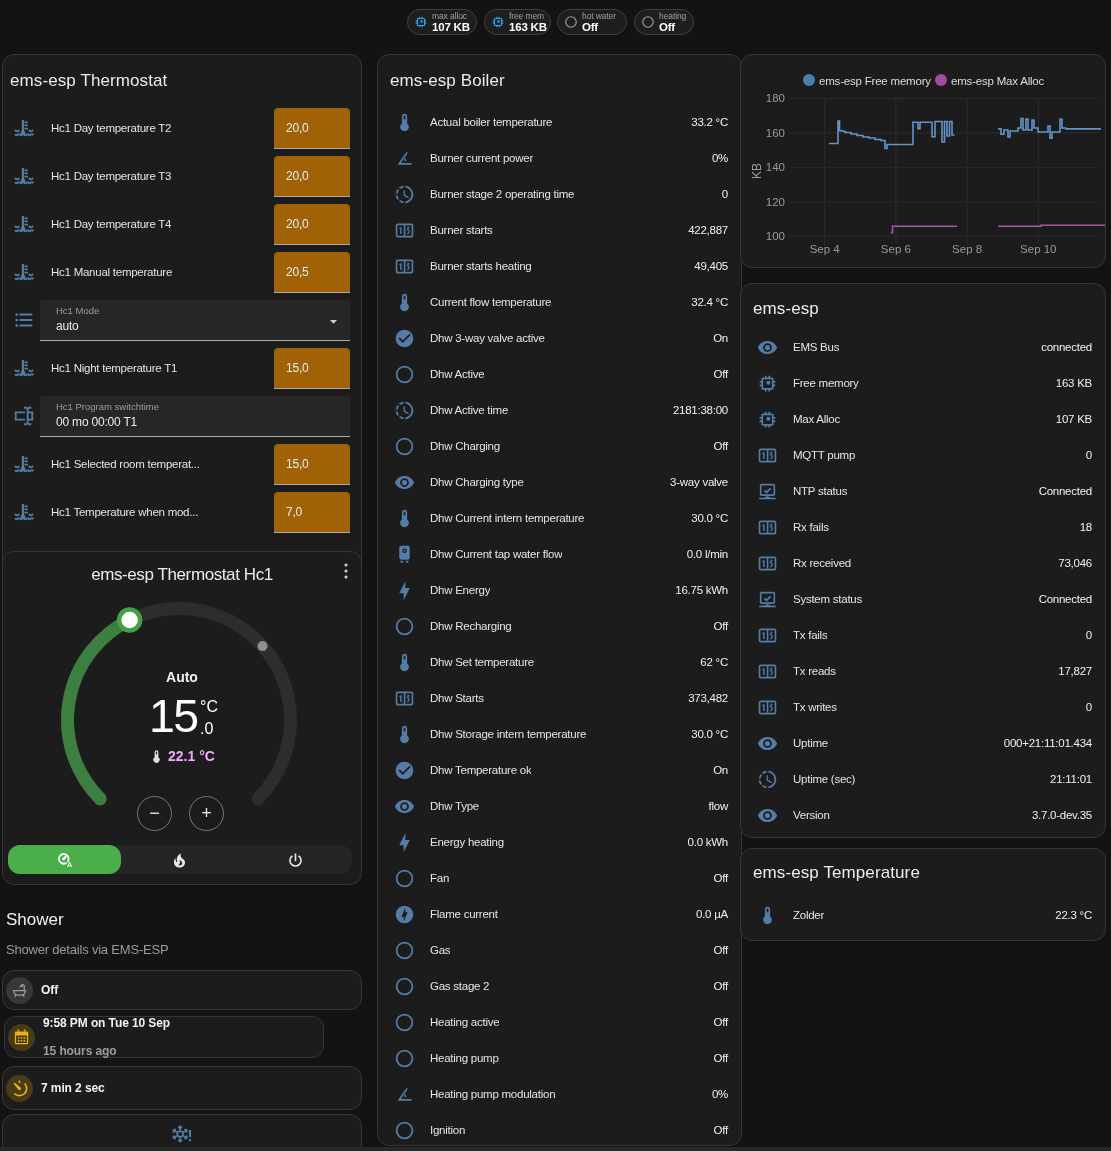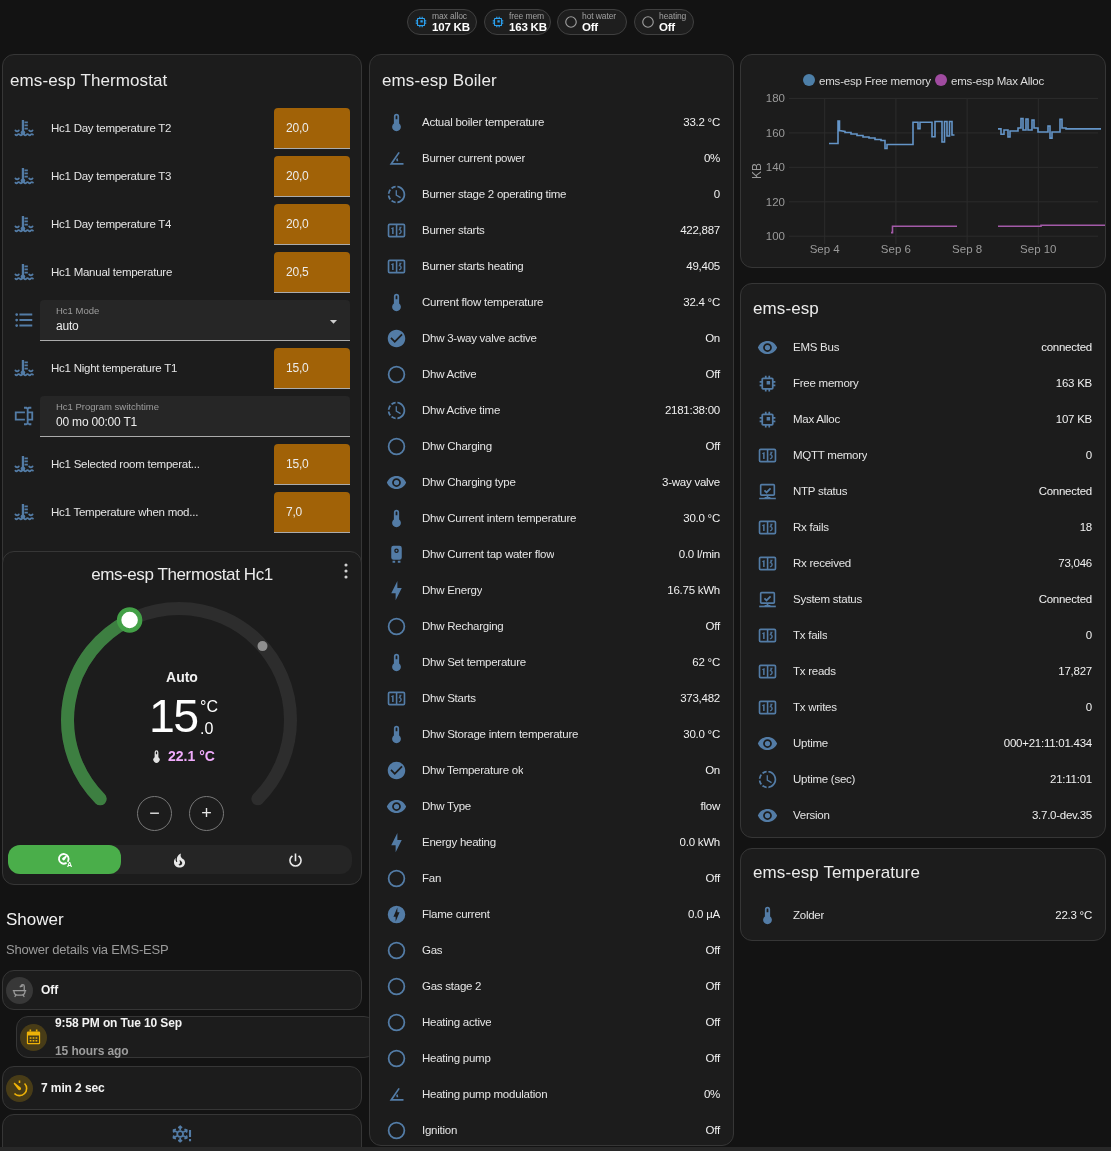--- a/index.html
+++ b/index.html
@@ -281,21 +281,21 @@
 <div class="tile" style="left:2px;top:970px;width:360px;height:40px">
     <div class="tic" style="background:#383838">
       <svg viewBox="0 0 24 24" style="width:19px;height:19px;color:#9a9a9a">
         <use href="#i-bath"></use>
       </svg>
     </div>
     <div class="tt">
       <div class="t1">Off</div>
     </div>
   </div>
-<div class="tile" style="left:16px;top:1016px;width:360px;height:42px">
+<div class="tile" style="left:4px;top:1016px;width:320px;height:42px">
     <div class="tic" style="background:rgba(234,179,8,0.22)">
       <svg viewBox="0 0 24 24" style="width:19px;height:19px;color:#eeb208">
         <use href="#i-cal"></use>
       </svg>
     </div>
     <div class="tt">
       <div class="t1">9:58 PM on Tue 10 Sep</div>
       <div class="t2">15 hours ago</div>
     </div>
   </div>
@@ -307,21 +307,21 @@
     </div>
     <div class="tt">
       <div class="t1">7 min 2 sec</div>
     </div>
   </div>
 <div class="tile" style="left:2px;top:1114px;width:360px;height:48px;justify-content:center">
     <svg viewBox="0 0 24 24" style="width:22px;height:22px;color:#537ca6;margin-top:-8px">
       <use href="#i-snow"></use>
     </svg>
   </div>
-<div class="card" style="left:369px;top:54px;width:365px;height:1092px">
+<div class="card" style="left:377px;top:54px;width:365px;height:1092px">
 <div class="ctitle" style="top:16px">ems-esp Boiler</div>
 <div class="rows" style="top:49px">
 <div class="row">
         <svg class="ic" viewBox="0 0 24 24">
           <use href="#i-thermo"></use>
         </svg>
         <div class="lbl">Actual boiler temperature</div>
         <div class="val">33.2 °C</div>
       </div>
 <div class="row">
@@ -575,21 +575,21 @@
         <svg class="ic" viewBox="0 0 24 24">
           <use href="#i-chip"></use>
         </svg>
         <div class="lbl">Max Alloc</div>
         <div class="val">107 KB</div>
       </div>
 <div class="row">
         <svg class="ic" viewBox="0 0 24 24">
           <use href="#i-counter"></use>
         </svg>
-        <div class="lbl">MQTT memory</div>
+        <div class="lbl">MQTT pump</div>
         <div class="val">0</div>
       </div>
 <div class="row">
         <svg class="ic" viewBox="0 0 24 24">
           <use href="#i-monc"></use>
         </svg>
         <div class="lbl">NTP status</div>
         <div class="val">Connected</div>
       </div>
 <div class="row">

